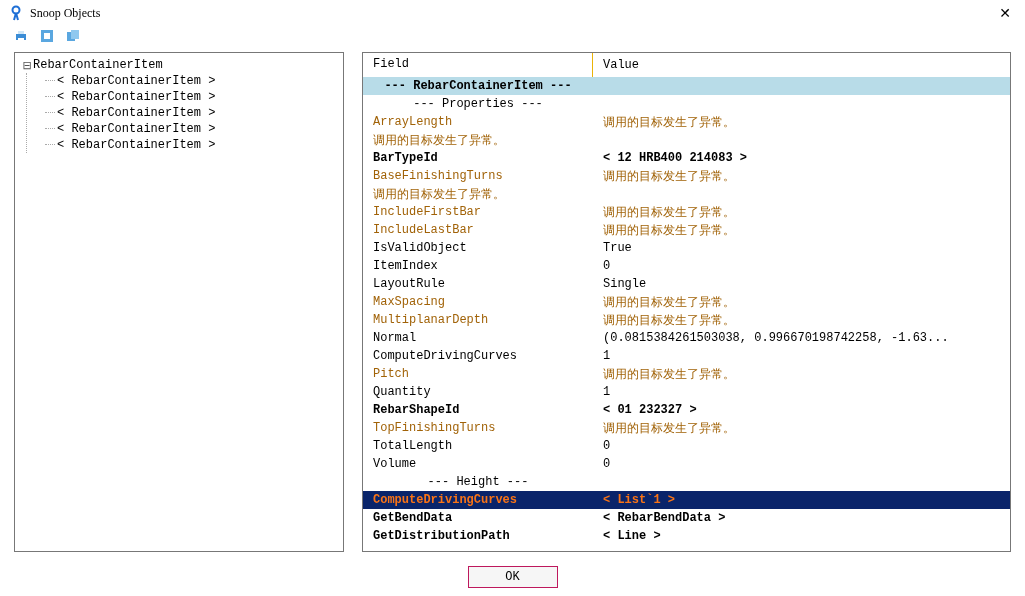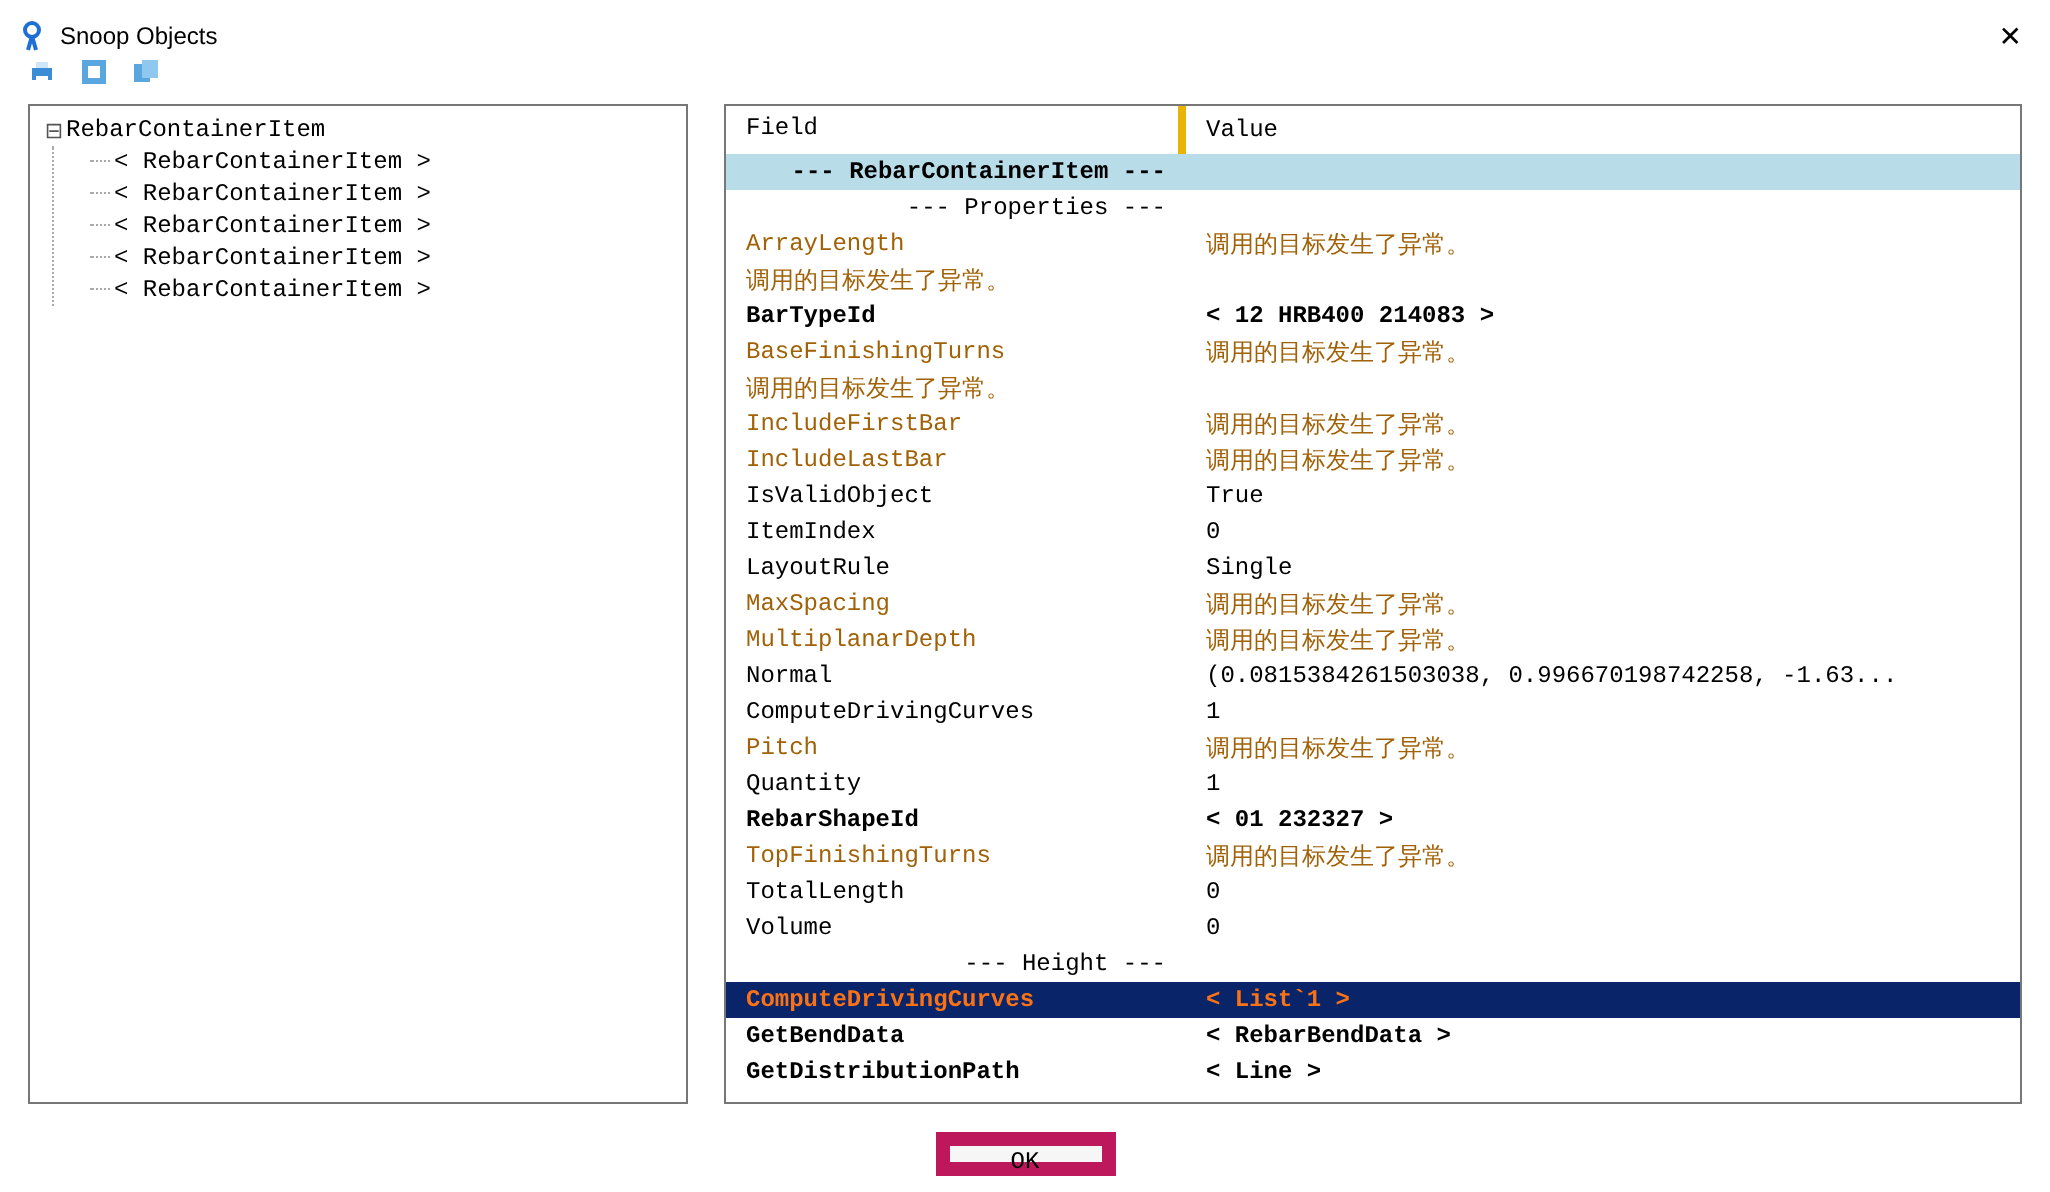--- a/index.html
+++ b/index.html
@@ -8,25 +8,25 @@
     font-family: "Courier New", monospace;
     font-size: 12px;
     background: #ffffff;
     width: 1025px;
     height: 596px;
     overflow: hidden;
     position: relative;
   }
   .titlebar {
     display: flex;
-    align-items: flex-end;
+    align-items: center;
     justify-content: space-between;
     height: 26px;
     padding: 0 8px;
-    font-family: Liberation Sans, sans-serif;
+    font-family: Liberation Serif, serif;
     font-size: 12px;
   }
   .titlebar-left { display: flex; align-items: center; gap: 6px; }
   .app-icon { width: 16px; height: 16px; display: inline-block; }
   .close-x { font-size: 14px; padding: 0 6px; }
   .toolbar {
     display: flex;
     align-items: center;
     gap: 8px;
     padding: 2px 12px 8px 12px;
@@ -82,44 +82,44 @@
   }
   .row {
     display:flex;
     height: 18px;
     align-items:center;
   }
   .row .cell-f { width: 230px; padding: 0 10px; white-space:nowrap; overflow:hidden; text-overflow:ellipsis; }
   .row .cell-v { flex:1; padding: 0 10px; white-space:nowrap; overflow:hidden; text-overflow:ellipsis; }
   .grid-header .col.f { width: 230px; }
   .grid-header .col.v { flex:1; }
-  .sep { text-align:right; }
+  .sep { text-align:center; }
   .sep .cell-f { font-weight:normal; }
   .sep1 { background:#b8dce8; }
   .bold .cell-f, .bold .cell-v { font-weight:bold; }
   .err .cell-f, .err .cell-v { color:#a16207; }
   .sel { background:#0a246a; }
   .sel .cell-f, .sel .cell-v { color:#f97316; font-weight:bold; }
   .bottombar {
     position:absolute;
     left:0; right:0; bottom:0;
     height: 38px;
     display:flex;
     align-items:center;
     justify-content:center;
   }
   .ok-btn {
     font-family: "Courier New", monospace;
     font-size: 12px;
     min-width: 90px;
     height: 22px;
-    border: 7px solid #be185d;
+    border: 1px solid #be185d;
     background:#f6f6f6;
   }
-  .col-divider { border-right: 4px solid #eab308; height:100%; }
+  .col-divider { border-right: 1px solid #eab308; height:100%; }
 </style>
 </head>
 <body>
 
 <div class="titlebar">
   <div class="titlebar-left">
     <span class="app-icon">
       <svg width="16" height="16" viewBox="0 0 16 16">
           <circle cx="8" cy="5" r="3.5" fill="none" stroke="#1e6fd6" stroke-width="2"></circle>
           <path d="M8 8 L6 15 M8 8 L10 15" stroke="#1e6fd6" stroke-width="2" fill="none"></path>

